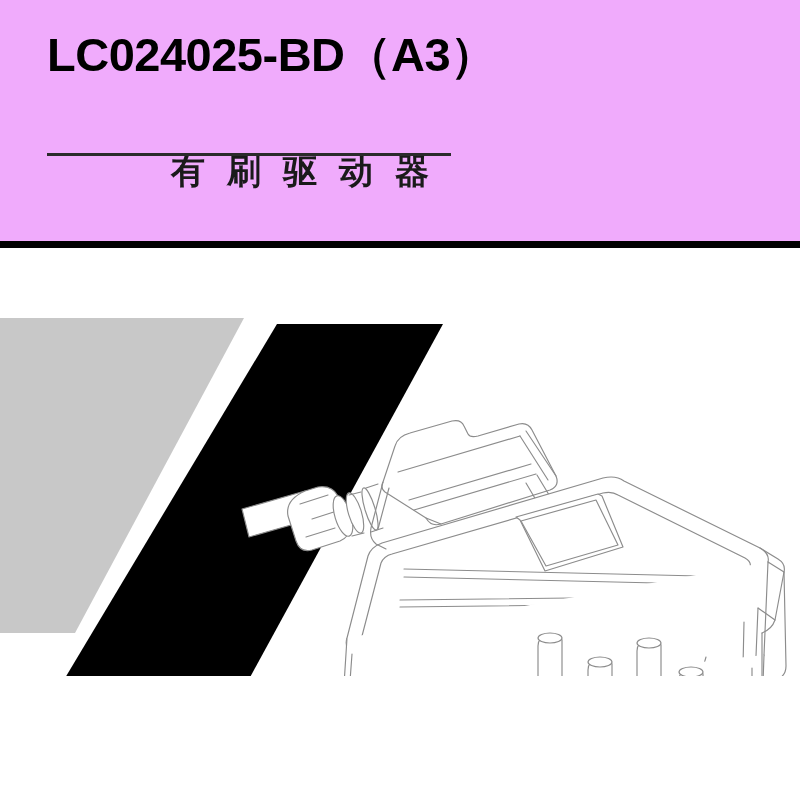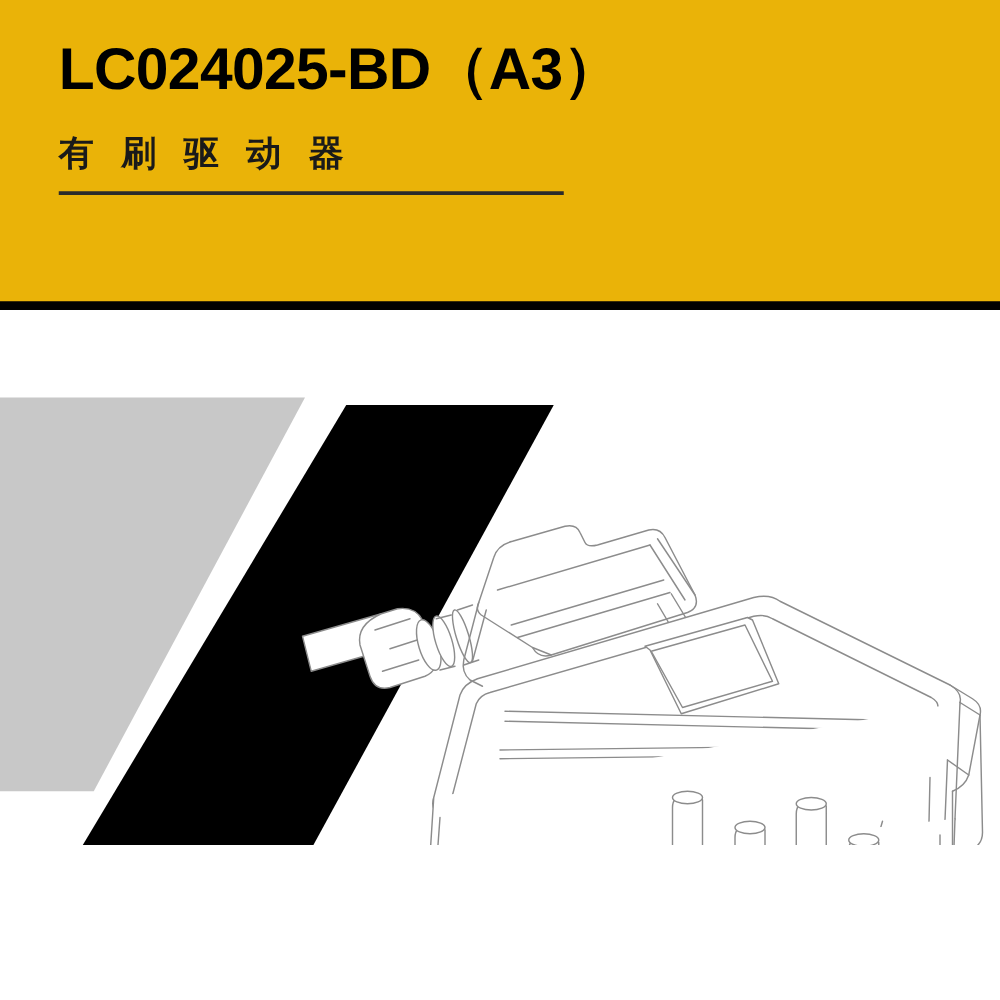--- a/index.html
+++ b/index.html
@@ -7,22 +7,23 @@
     padding: 0;
     background: #ffffff;
   }
   body {
     font-family: "Liberation Sans", sans-serif;
   }
   #page {
     position: relative;
     width: 800px;
     height: 676px;
-    background: #eab308;
+    background: #f0abfc;
     overflow: hidden;
+    text-align: right;
   }
 
   
   .cover-header {
     position: absolute;
     left: 0;
     top: 0;
     width: 800px;
     height: 241px;
   }
@@ -40,27 +41,28 @@
     white-space: nowrap;
   }
 
   .product-name-wrap {
     position: absolute;
     left: 47px;
     top: 103px;
     width: 404px;
   }
   .product-name {
-    font-family: Liberation Mono, monospace;
+    font-family: Liberation Sans, sans-serif;
     font-weight: bold;
-    font-size: 28px;
+    font-size: 34px;
     line-height: 46px;
     color: #1a1a1a;
     letter-spacing: 22px;
     white-space: nowrap;
+    margin-top: 45px;
   }
   .product-name-rule {
     position: absolute;
     left: 0;
     top: 50px;
     width: 404px;
     height: 3px;
     background: #2b2b2b;
   }
 

